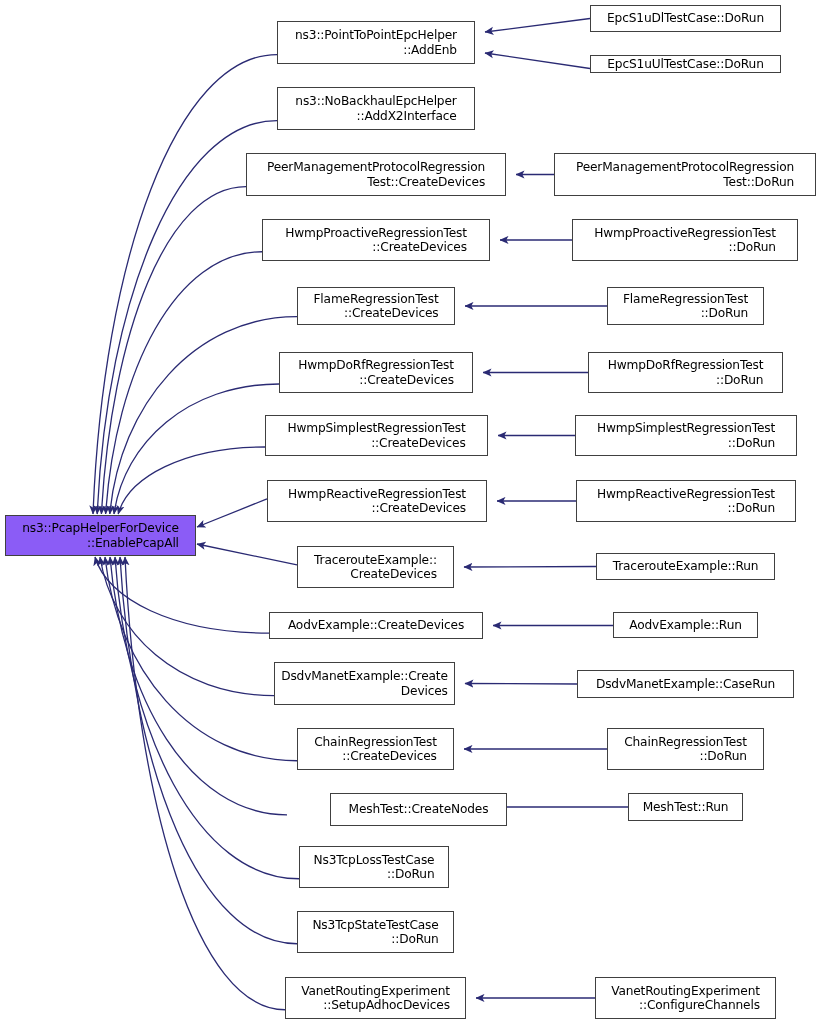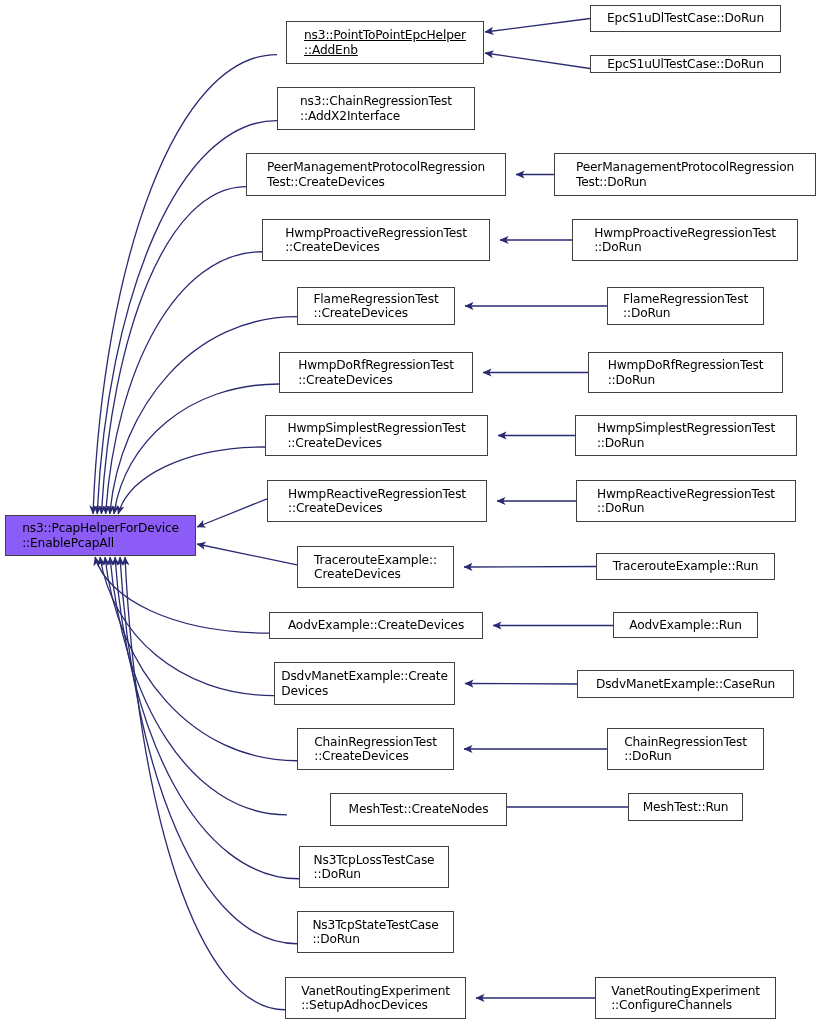--- a/index.html
+++ b/index.html
@@ -8,21 +8,21 @@
   svg.edges{position:absolute;left:0;top:0;width:821px;height:1023px;}
   .node{
     position:absolute;
     box-sizing:border-box;
     border:1px solid #404040;
     background:#ffffff;
     color:#000000;
     display:flex;
     align-items:center;
     justify-content:center;
-    text-align:left;
+    text-align:right;
     line-height:1.18;
     font-size:12.2px;
     letter-spacing:-0.15px;
     white-space:pre-line;
     padding:0 16px;
   }
   .node.current{
     background:#8b5cf6;
     border-color:#404040;
   }
@@ -66,23 +66,23 @@
         <path d="M613,625.5 L493,625.5" fill="none" stroke="#2a2a73" stroke-width="1.3" marker-end="url(#arrowhead)"></path>
         <path d="M577,684 L465,683.5" fill="none" stroke="#2a2a73" stroke-width="1.3" marker-end="url(#arrowhead)"></path>
         <path d="M607,749 L464,749" fill="none" stroke="#2a2a73" stroke-width="1.3" marker-end="url(#arrowhead)"></path>
         <path d="M628,807 L474,807" fill="none" stroke="#2a2a73" stroke-width="1.3" marker-end="url(#arrowhead)"></path>
         <path d="M595,998 L476,998" fill="none" stroke="#2a2a73" stroke-width="1.3" marker-end="url(#arrowhead)"></path>
       </g>
   </svg>
   <div id="node-layer">
       <div class="node current" style="left: 5px; top: 515px; width: 191px; height: 41px;">ns3::PcapHelperForDevice
 ::EnablePcapAll</div>
-      <div class="node" style="left: 286px; top: 21px; width: 198px; height: 43px; text-decoration: underline;">ns3::PointToPointEpcHelper
+      <div class="node" style="left: 277px; top: 21px; width: 198px; height: 43px;">ns3::PointToPointEpcHelper
 ::AddEnb</div>
-      <div class="node" style="left: 277px; top: 87px; width: 198px; height: 43px;">ns3::ChainRegressionTest
+      <div class="node" style="left: 277px; top: 87px; width: 198px; height: 43px;">ns3::NoBackhaulEpcHelper
 ::AddX2Interface</div>
       <div class="node" style="left: 246px; top: 153px; width: 260px; height: 43px;">PeerManagementProtocolRegression
 Test::CreateDevices</div>
       <div class="node" style="left: 262px; top: 219px; width: 228px; height: 42px;">HwmpProactiveRegressionTest
 ::CreateDevices</div>
       <div class="node" style="left: 297px; top: 287px; width: 158px; height: 38px;">FlameRegressionTest
 ::CreateDevices</div>
       <div class="node" style="left: 279px; top: 352px; width: 194px; height: 41px;">HwmpDoRfRegressionTest
 ::CreateDevices</div>
       <div class="node" style="left: 265px; top: 415px; width: 223px; height: 41px;">HwmpSimplestRegressionTest

